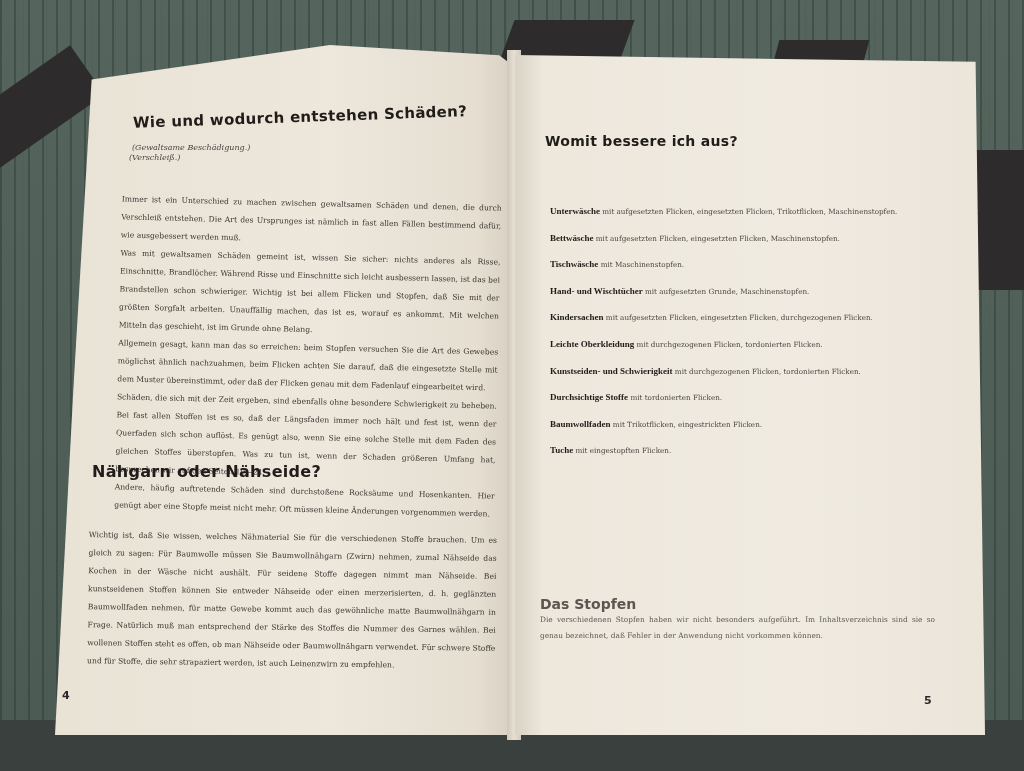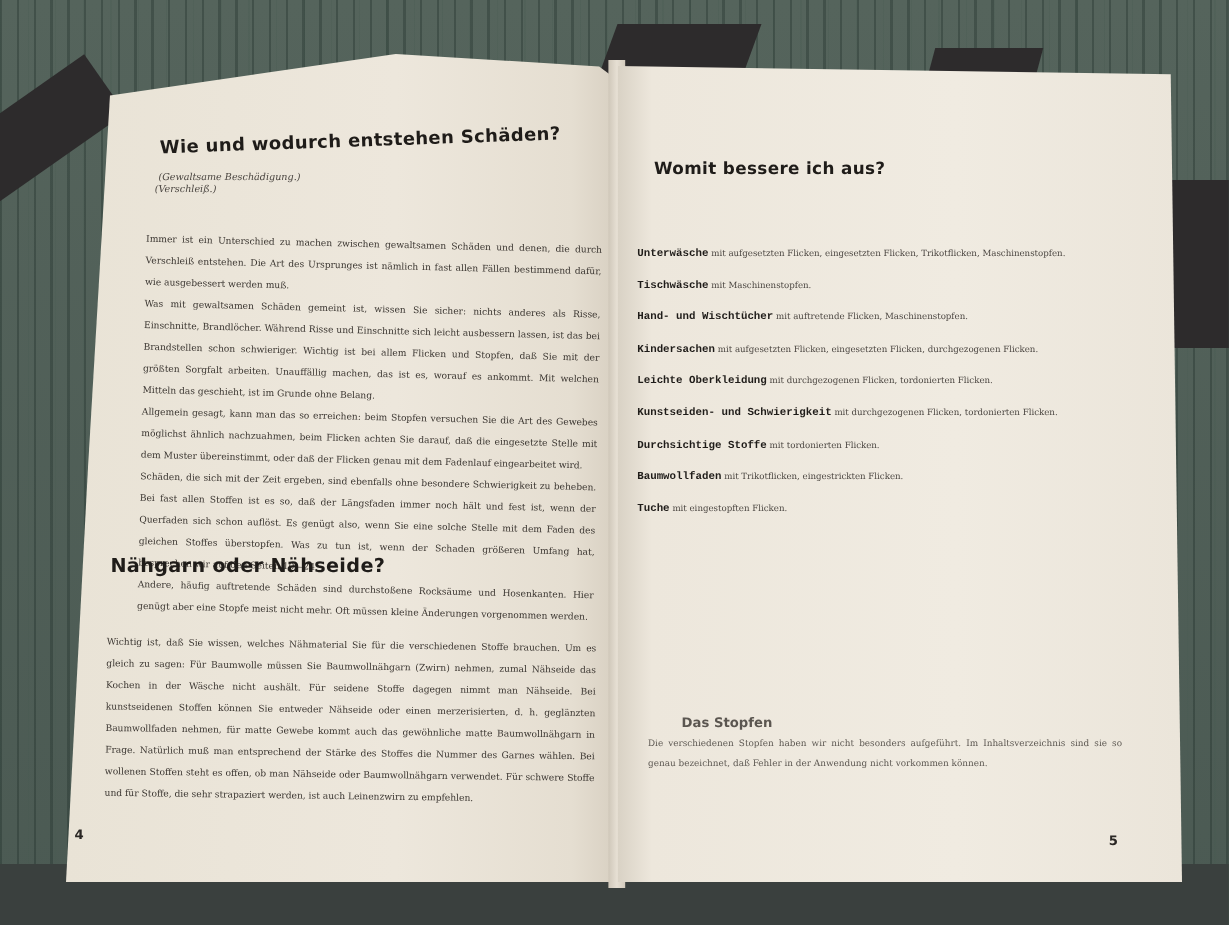--- a/index.html
+++ b/index.html
@@ -62,26 +62,26 @@
     }
     .body-text p { margin: 0; }
     .page-number {
       position: absolute; font-family: "DejaVu Sans", sans-serif;
       font-weight: bold; font-size: 11px; color: #2a2724;
     }
 
     .list { position: absolute; left: 531px; top: 206px; width: 360px; }
     .list-item { height: 26.6px; font-size: 7.2px; color: #4a4540; white-space: nowrap; }
     .list-term {
-      font-family: Liberation Mono, monospace; font-weight: bold;
-      font-size: 9px; color: #1f1c19;
+      font-family: Liberation Serif, serif; font-weight: bold;
+      font-size: 9px; color: #1f1c19; margin-left: 19px;
     }
     .subheading {
       position: absolute; font-family: "DejaVu Sans", sans-serif;
-      font-weight: bold; font-size: 11px; color: #5b5650; margin-left: 28px;
+      font-weight: bold; font-size: 14px; color: #5b5650;
     }
   </style>
 </head>
 <body>
 
 <div class="backdrop">
   <div class="camo-shape camo-1"></div>
   <div class="camo-shape camo-2"></div>
   <div class="camo-shape camo-3"></div>
   <div class="camo-shape camo-4"></div>
@@ -114,26 +114,30 @@
   <div class="page-number" style="left:62px; top:689px;">4</div>
 
   <div class="heading" style="left:545px; top:133px; font-size:14px;">Womit bessere ich aus?</div>
 
   <div class="list">
     <div class="list-item">
       <span class="list-term">Unterwäsche</span>
       <span>mit aufgesetzten Flicken, eingesetzten Flicken, Trikotflicken, Maschinenstopfen.</span>
     </div>
     <div class="list-item">
+      <span class="list-term">Bettwäsche</span>
+      <span>mit aufgesetzten Flicken, eingesetzten Flicken, Maschinenstopfen.</span>
+    </div>
+    <div class="list-item">
       <span class="list-term">Tischwäsche</span>
       <span>mit Maschinenstopfen.</span>
     </div>
     <div class="list-item">
       <span class="list-term">Hand- und Wischtücher</span>
-      <span>mit auftretende Flicken, Maschinenstopfen.</span>
+      <span>mit aufgesetzten Grunde, Maschinenstopfen.</span>
     </div>
     <div class="list-item">
       <span class="list-term">Kindersachen</span>
       <span>mit aufgesetzten Flicken, eingesetzten Flicken, durchgezogenen Flicken.</span>
     </div>
     <div class="list-item">
       <span class="list-term">Leichte Oberkleidung</span>
       <span>mit durchgezogenen Flicken, tordonierten Flicken.</span>
     </div>
     <div class="list-item">

